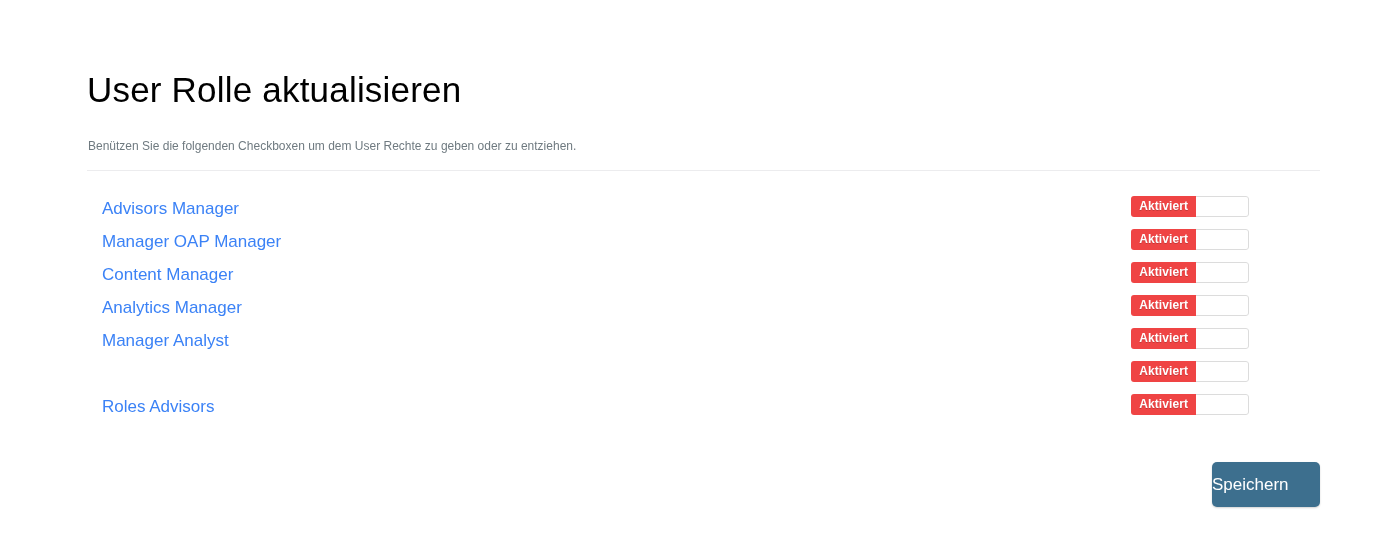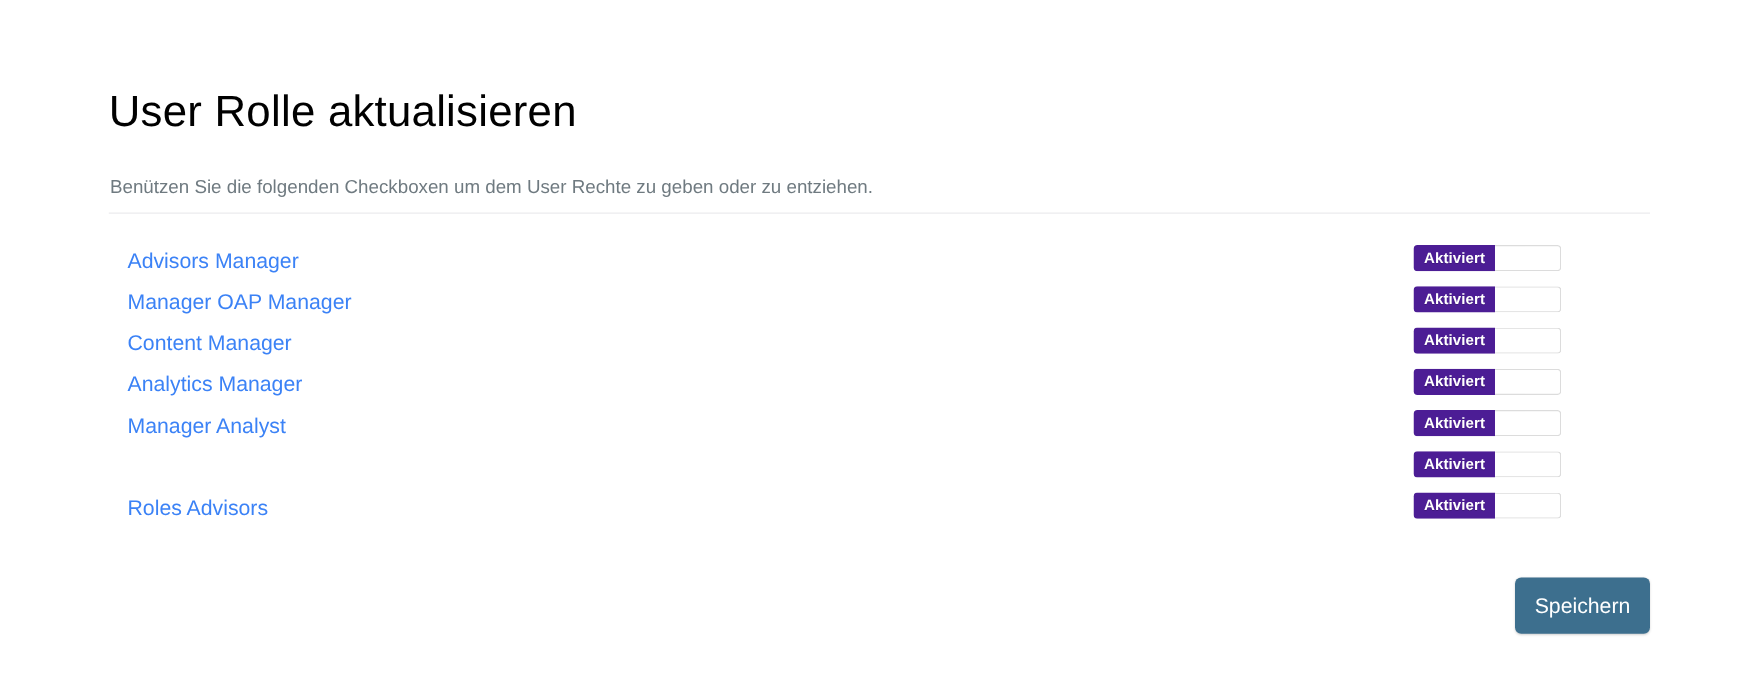--- a/index.html
+++ b/index.html
@@ -34,21 +34,21 @@
     color: #000000;
     letter-spacing: 0.2px;
     white-space: nowrap;
   }
 
   
   .page-subtitle {
     position: absolute;
     left: 88px;
     top: 124px;
-    font-size: 15px;
+    font-size: 12px;
     font-weight: 400;
     line-height: 21px;
     color: #6f7a80;
     white-space: nowrap;
   }
 
   
   .divider {
     position: absolute;
     left: 87px;
@@ -92,21 +92,21 @@
     display: flex;
     align-items: stretch;
     border-radius: 3px;
     overflow: hidden;
     box-sizing: border-box;
     background: #ffffff;
     cursor: pointer;
   }
   .toggle-on {
     width: 82px;
-    background: #4c1d95;
+    background: #ef4444;
     color: #ffffff;
     font-size: 12px;
     font-weight: 700;
     line-height: 21px;
     text-align: center;
     border-radius: 3px 0 0 3px;
     box-sizing: border-box;
     letter-spacing: 0.1px;
     text-shadow: 0 1px 0 rgba(0,0,0,0.18);
     white-space: nowrap;
@@ -130,21 +130,21 @@
     width: 108px;
     height: 45px;
     background: #3d6f8e;
     border: none;
     border-radius: 5px;
     color: #ffffff;
     font-family: "Liberation Sans", sans-serif;
     font-size: 17px;
     font-weight: 400;
     line-height: 45px;
-    text-align: center;
+    text-align: left;
     padding: 0;
     cursor: pointer;
     box-shadow: 0 1px 2px rgba(0,0,0,0.18);
     white-space: nowrap;
   }
 </style>
 </head>
 <body>
 
 <div class="page">

